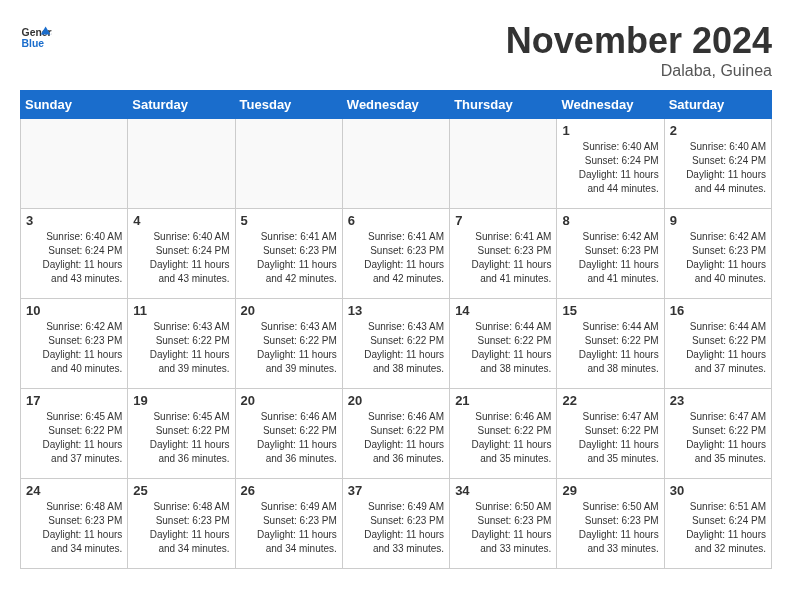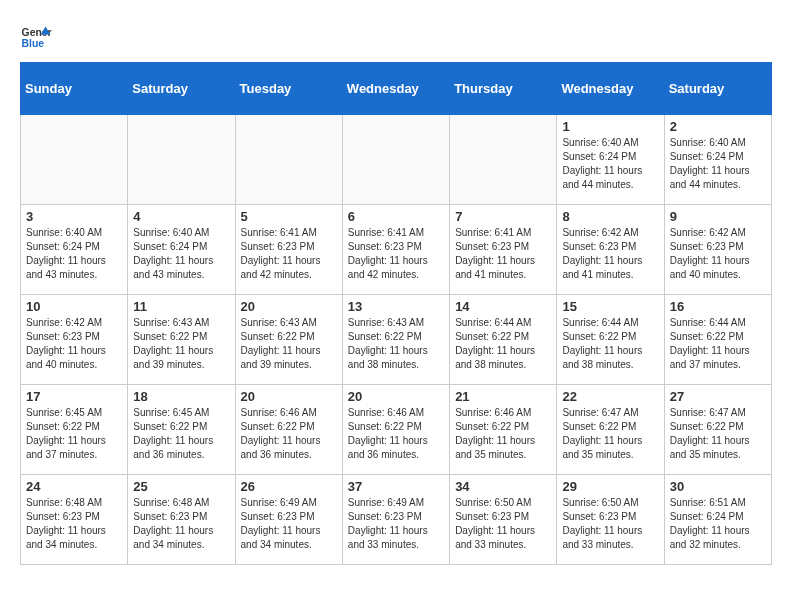--- a/index.html
+++ b/index.html
@@ -38,21 +38,21 @@
       color: #555;
     }
     .calendar {
       width: 100%;
       border-collapse: collapse;
       border: 1px solid #ccc;
     }
     .calendar th {
       background: #1a6dcc;
       color: #fff;
-      padding: 18px 4px;
+      padding: 6px 4px;
       text-align: left;
       font-size: 13px;
       font-weight: bold;
       border: 1px solid #1a6dcc;
     }
     .calendar td {
       border: 1px solid #ccc;
       vertical-align: top;
       padding: 4px 5px;
       width: calc(100% / 7);
@@ -65,35 +65,40 @@
     .day-num {
       font-weight: bold;
       font-size: 13px;
       margin-bottom: 2px;
       color: #333;
     }
     .day-info {
       font-size: 10px;
       color: #333;
       line-height: 1.4;
+      text-align: right;
     }
     .week-row td {
       height: 90px;
     }
   </style>
 </head>
 <body>
 
 <div class="header">
   <div class="logo">
     <svg class="logo-icon" viewBox="0 0 40 40">
       <text x="2" y="20" font-size="13" font-weight="bold" fill="#333">General</text>
       <text x="2" y="34" font-size="13" font-weight="bold" fill="#1a6dcc">Blue</text>
       <polygon points="32,8 38,18 26,18" fill="#1a6dcc"></polygon>
     </svg>
+  </div>
+  <div class="title-block">
+    <div class="month-title">November 2024</div>
+    <div class="location">Dalaba, Guinea</div>
   </div>
 </div>
 
 <table class="calendar">
   <thead>
     <tr>
     <th>Sunday</th>
         <th>Saturday</th>
         <th>Tuesday</th>
         <th>Wednesday</th>
@@ -177,41 +182,41 @@
           <div class="day-num">16</div>
           <div class="day-info">Sunrise: 6:44 AM<br>Sunset: 6:22 PM<br>Daylight: 11 hours and 37 minutes.</div>
         </td>
       </tr>
       <tr class="week-row">
         <td>
           <div class="day-num">17</div>
           <div class="day-info">Sunrise: 6:45 AM<br>Sunset: 6:22 PM<br>Daylight: 11 hours and 37 minutes.</div>
         </td>
         <td>
-          <div class="day-num">18</div>
+          <div class="day-num">19</div>
           <div class="day-info">Sunrise: 6:45 AM<br>Sunset: 6:22 PM<br>Daylight: 11 hours and 36 minutes.</div>
         </td>
         <td>
           <div class="day-num">20</div>
           <div class="day-info">Sunrise: 6:46 AM<br>Sunset: 6:22 PM<br>Daylight: 11 hours and 36 minutes.</div>
         </td>
         <td>
           <div class="day-num">20</div>
           <div class="day-info">Sunrise: 6:46 AM<br>Sunset: 6:22 PM<br>Daylight: 11 hours and 36 minutes.</div>
         </td>
         <td>
           <div class="day-num">21</div>
           <div class="day-info">Sunrise: 6:46 AM<br>Sunset: 6:22 PM<br>Daylight: 11 hours and 35 minutes.</div>
         </td>
         <td>
           <div class="day-num">22</div>
           <div class="day-info">Sunrise: 6:47 AM<br>Sunset: 6:22 PM<br>Daylight: 11 hours and 35 minutes.</div>
         </td>
         <td>
-          <div class="day-num">27</div>
+          <div class="day-num">23</div>
           <div class="day-info">Sunrise: 6:47 AM<br>Sunset: 6:22 PM<br>Daylight: 11 hours and 35 minutes.</div>
         </td>
       </tr>
       <tr class="week-row">
         <td>
           <div class="day-num">24</div>
           <div class="day-info">Sunrise: 6:48 AM<br>Sunset: 6:23 PM<br>Daylight: 11 hours and 34 minutes.</div>
         </td>
         <td>
           <div class="day-num">25</div>

